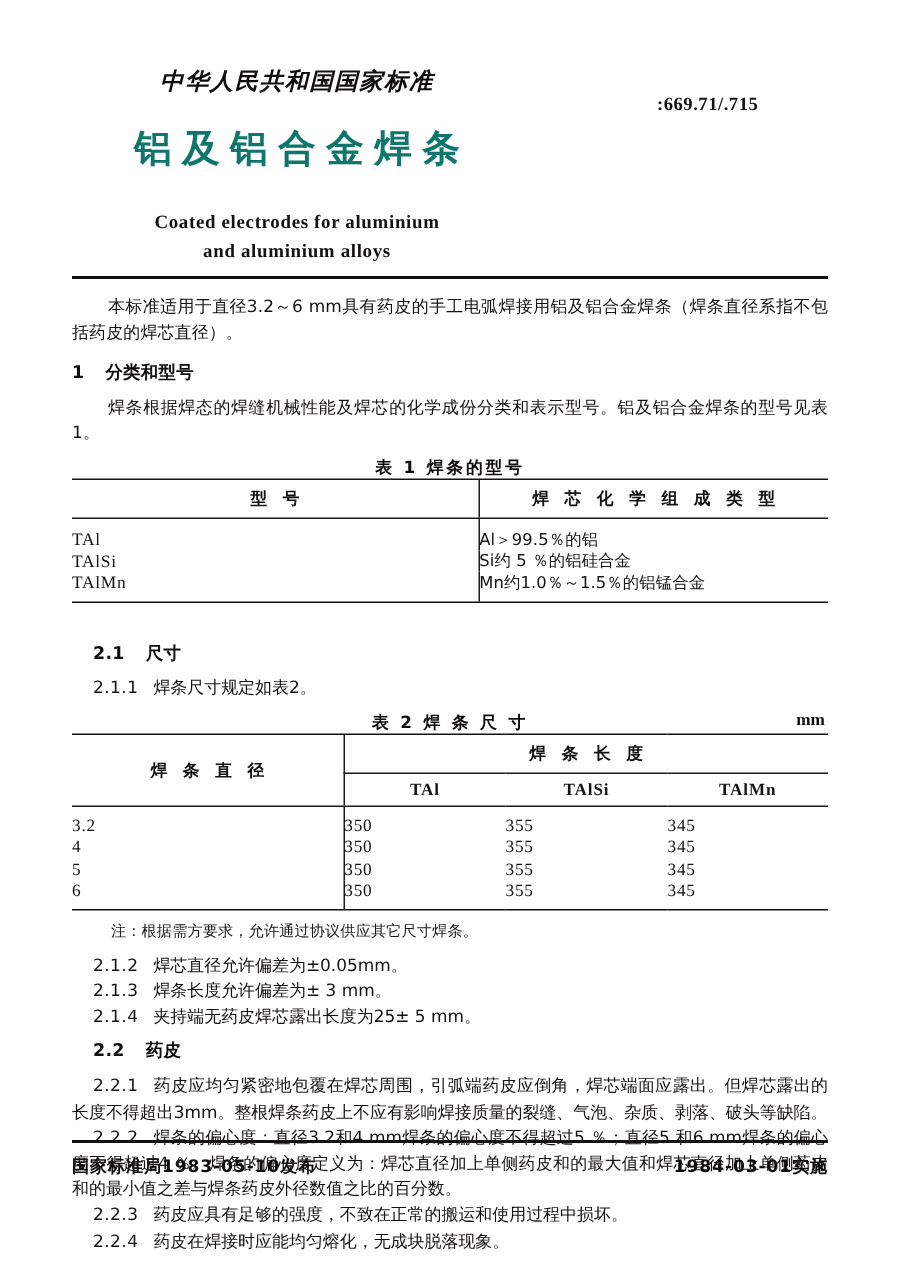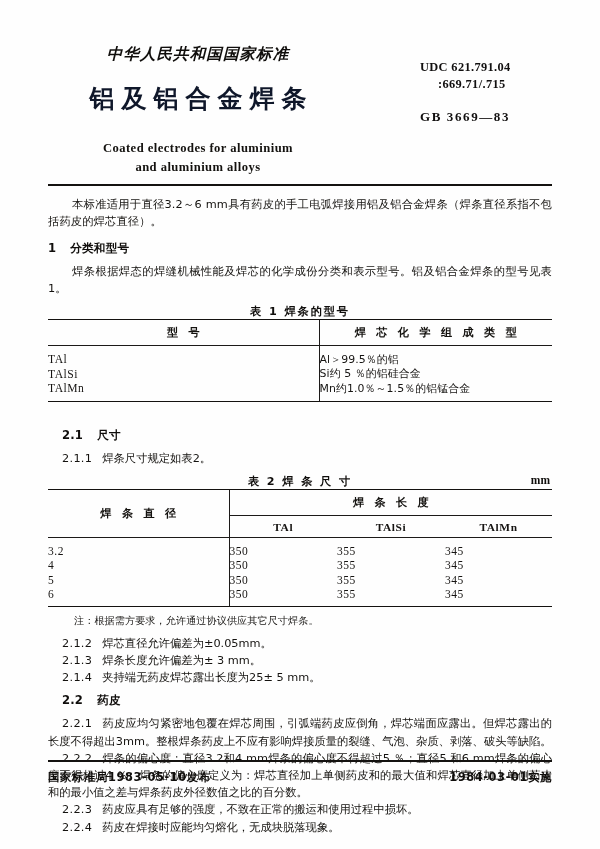--- a/index.html
+++ b/index.html
@@ -45,21 +45,21 @@
     white-space: nowrap;
     font-style: italic;
   }
   .main-title {
     margin-top: 17px;
     font-family: "DejaVu Sans", "Liberation Sans", sans-serif;
     font-size: 25px;
     font-weight: bold;
     letter-spacing: 7px;
     text-indent: 7px;
-    color: #0f172a;
+    color: #0f766e;
     white-space: nowrap;
   }
   .en-title {
     margin-top: 24px;
     font-family: "Liberation Serif", "DejaVu Serif", serif;
     font-size: 12.6px;
     font-weight: bold;
     line-height: 1.48;
     letter-spacing: 0.45px;
     color: #14120f;
@@ -236,23 +236,21 @@
   <div class="hdr">
     <div class="hdr-left">
       <div class="nation-line">中华人民共和国国家标准</div>
       <div class="main-title">铝及铝合金焊条</div>
       <div class="en-title">
         <div>Coated electrodes for aluminium</div>
         <div>and aluminium alloys</div>
       </div>
     </div>
     <div class="hdr-right">
-      <div class="udc1">UDC 621.791.04</div>
       <div class="udc2">:669.71/.715</div>
-      <div class="gbno">GB 3669—83</div>
     </div>
   </div>
 
   <div class="rule-top"></div>
 
   <div class="body">
 
     <div class="p p-indent">本标准适用于直径3.2～6 mm具有药皮的手工电弧焊接用铝及铝合金焊条（焊条直径系指不包括药皮的焊芯直径）。</div>
 
     <div class="gap-m"></div>

